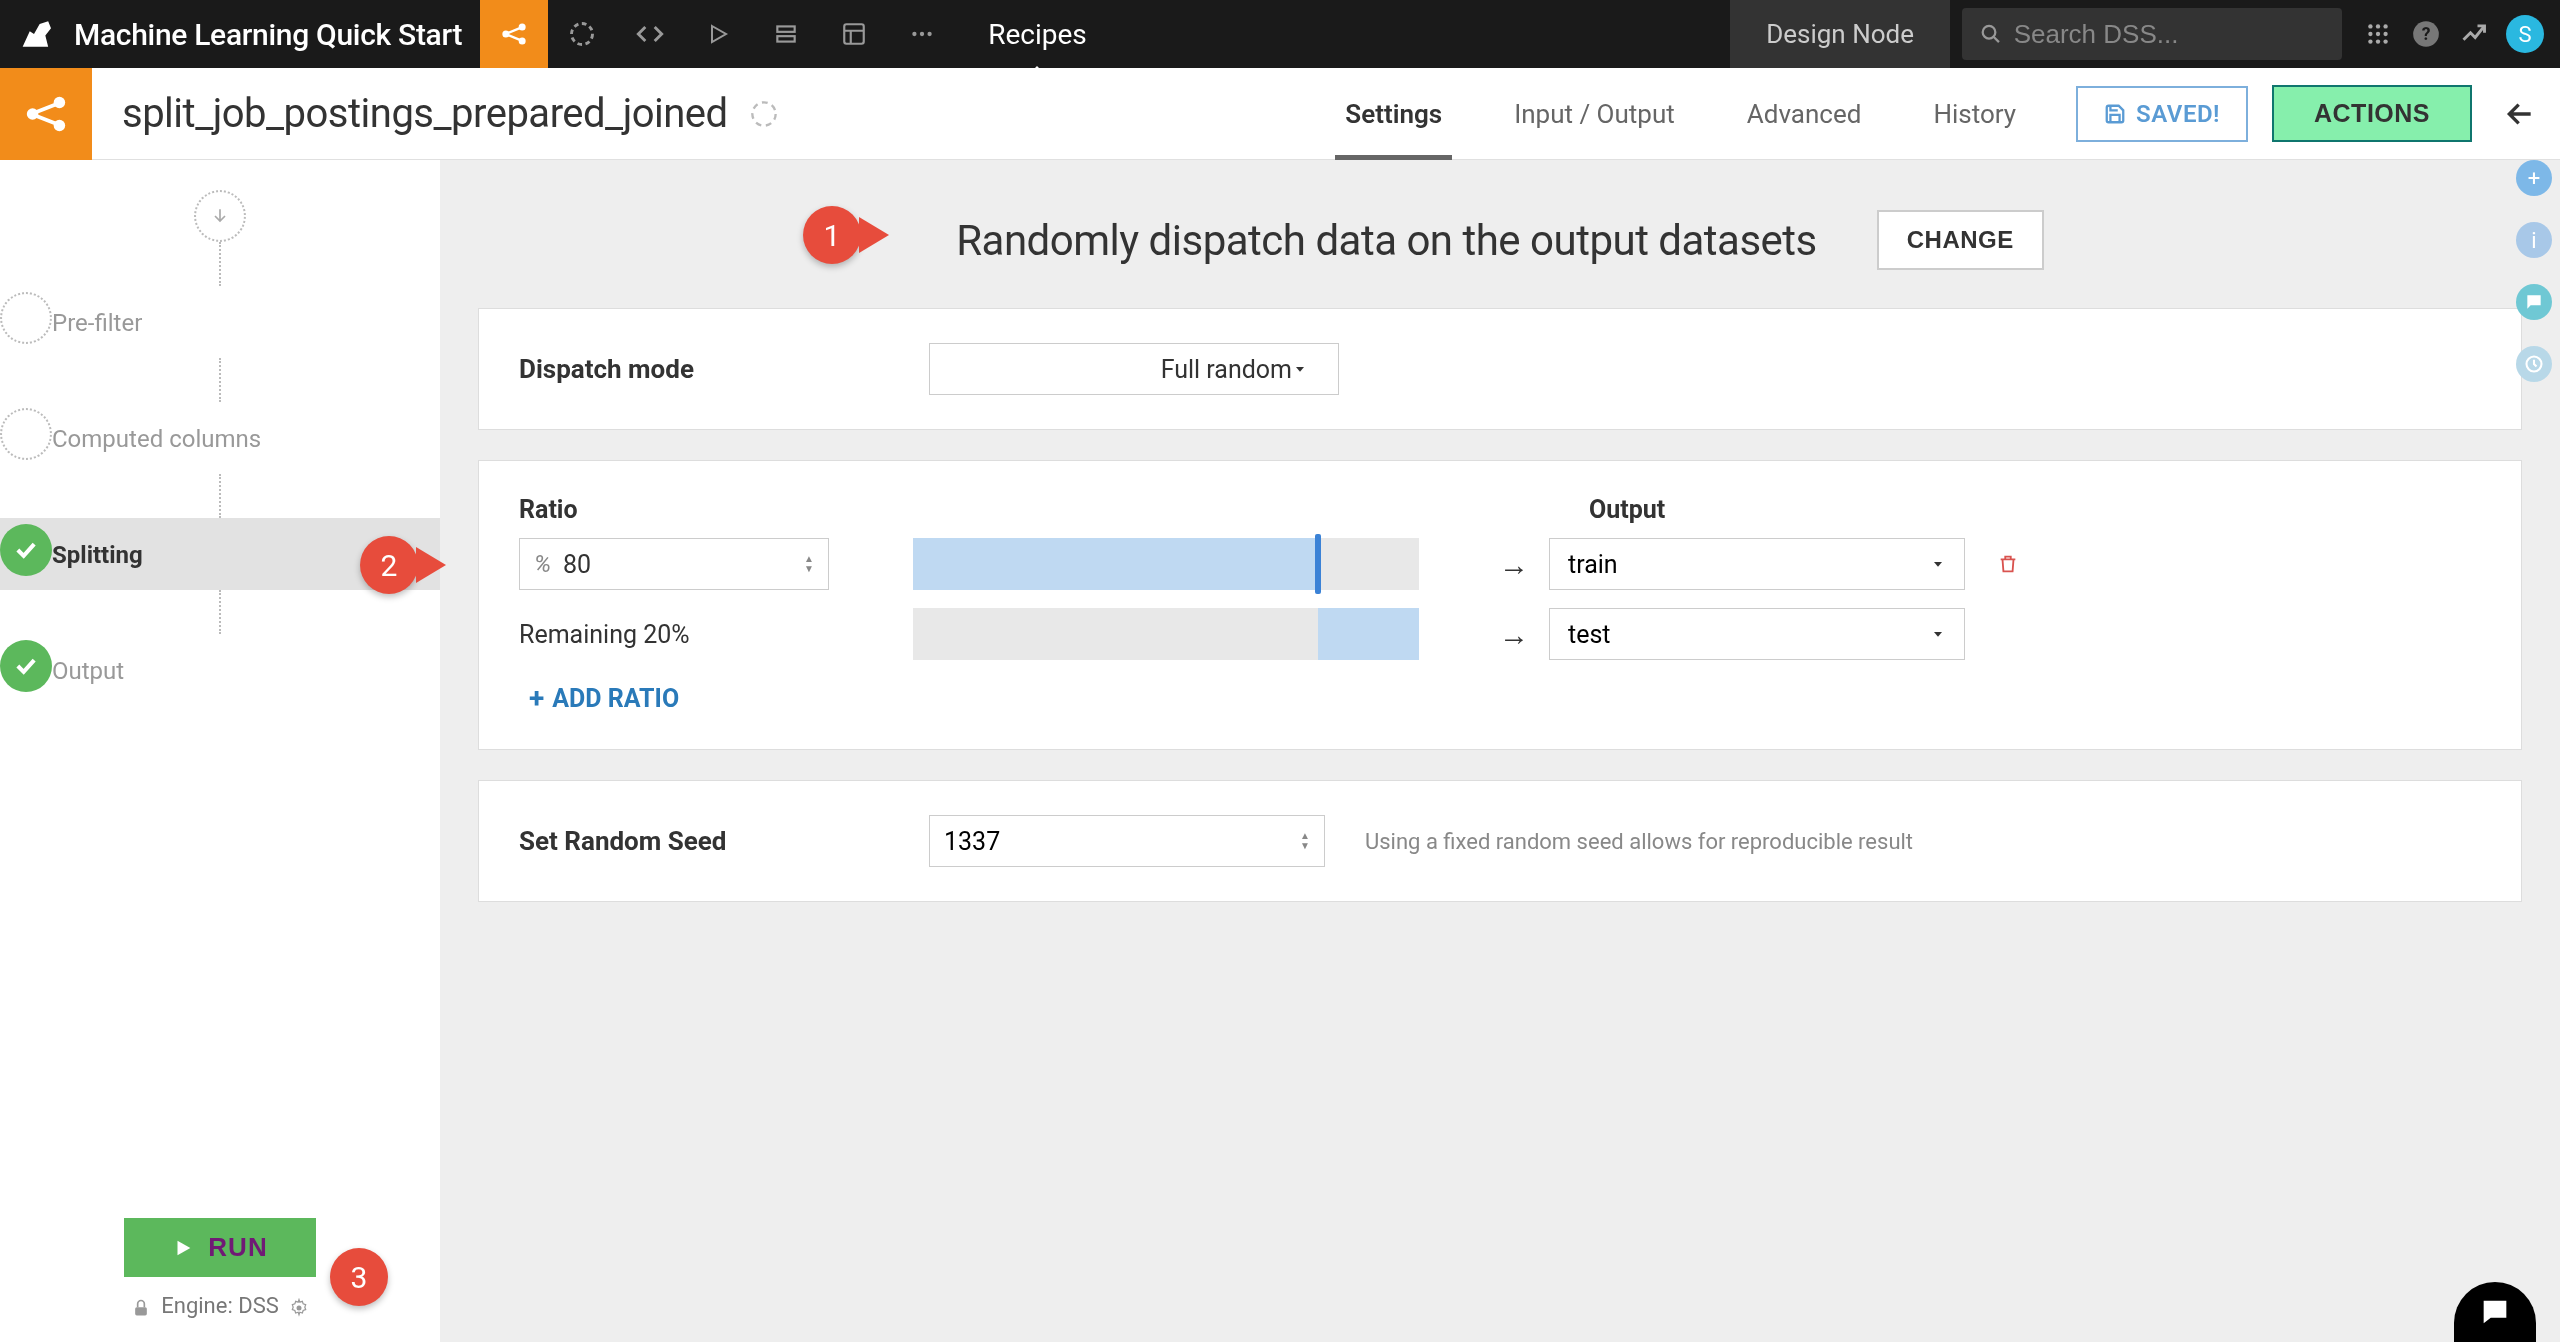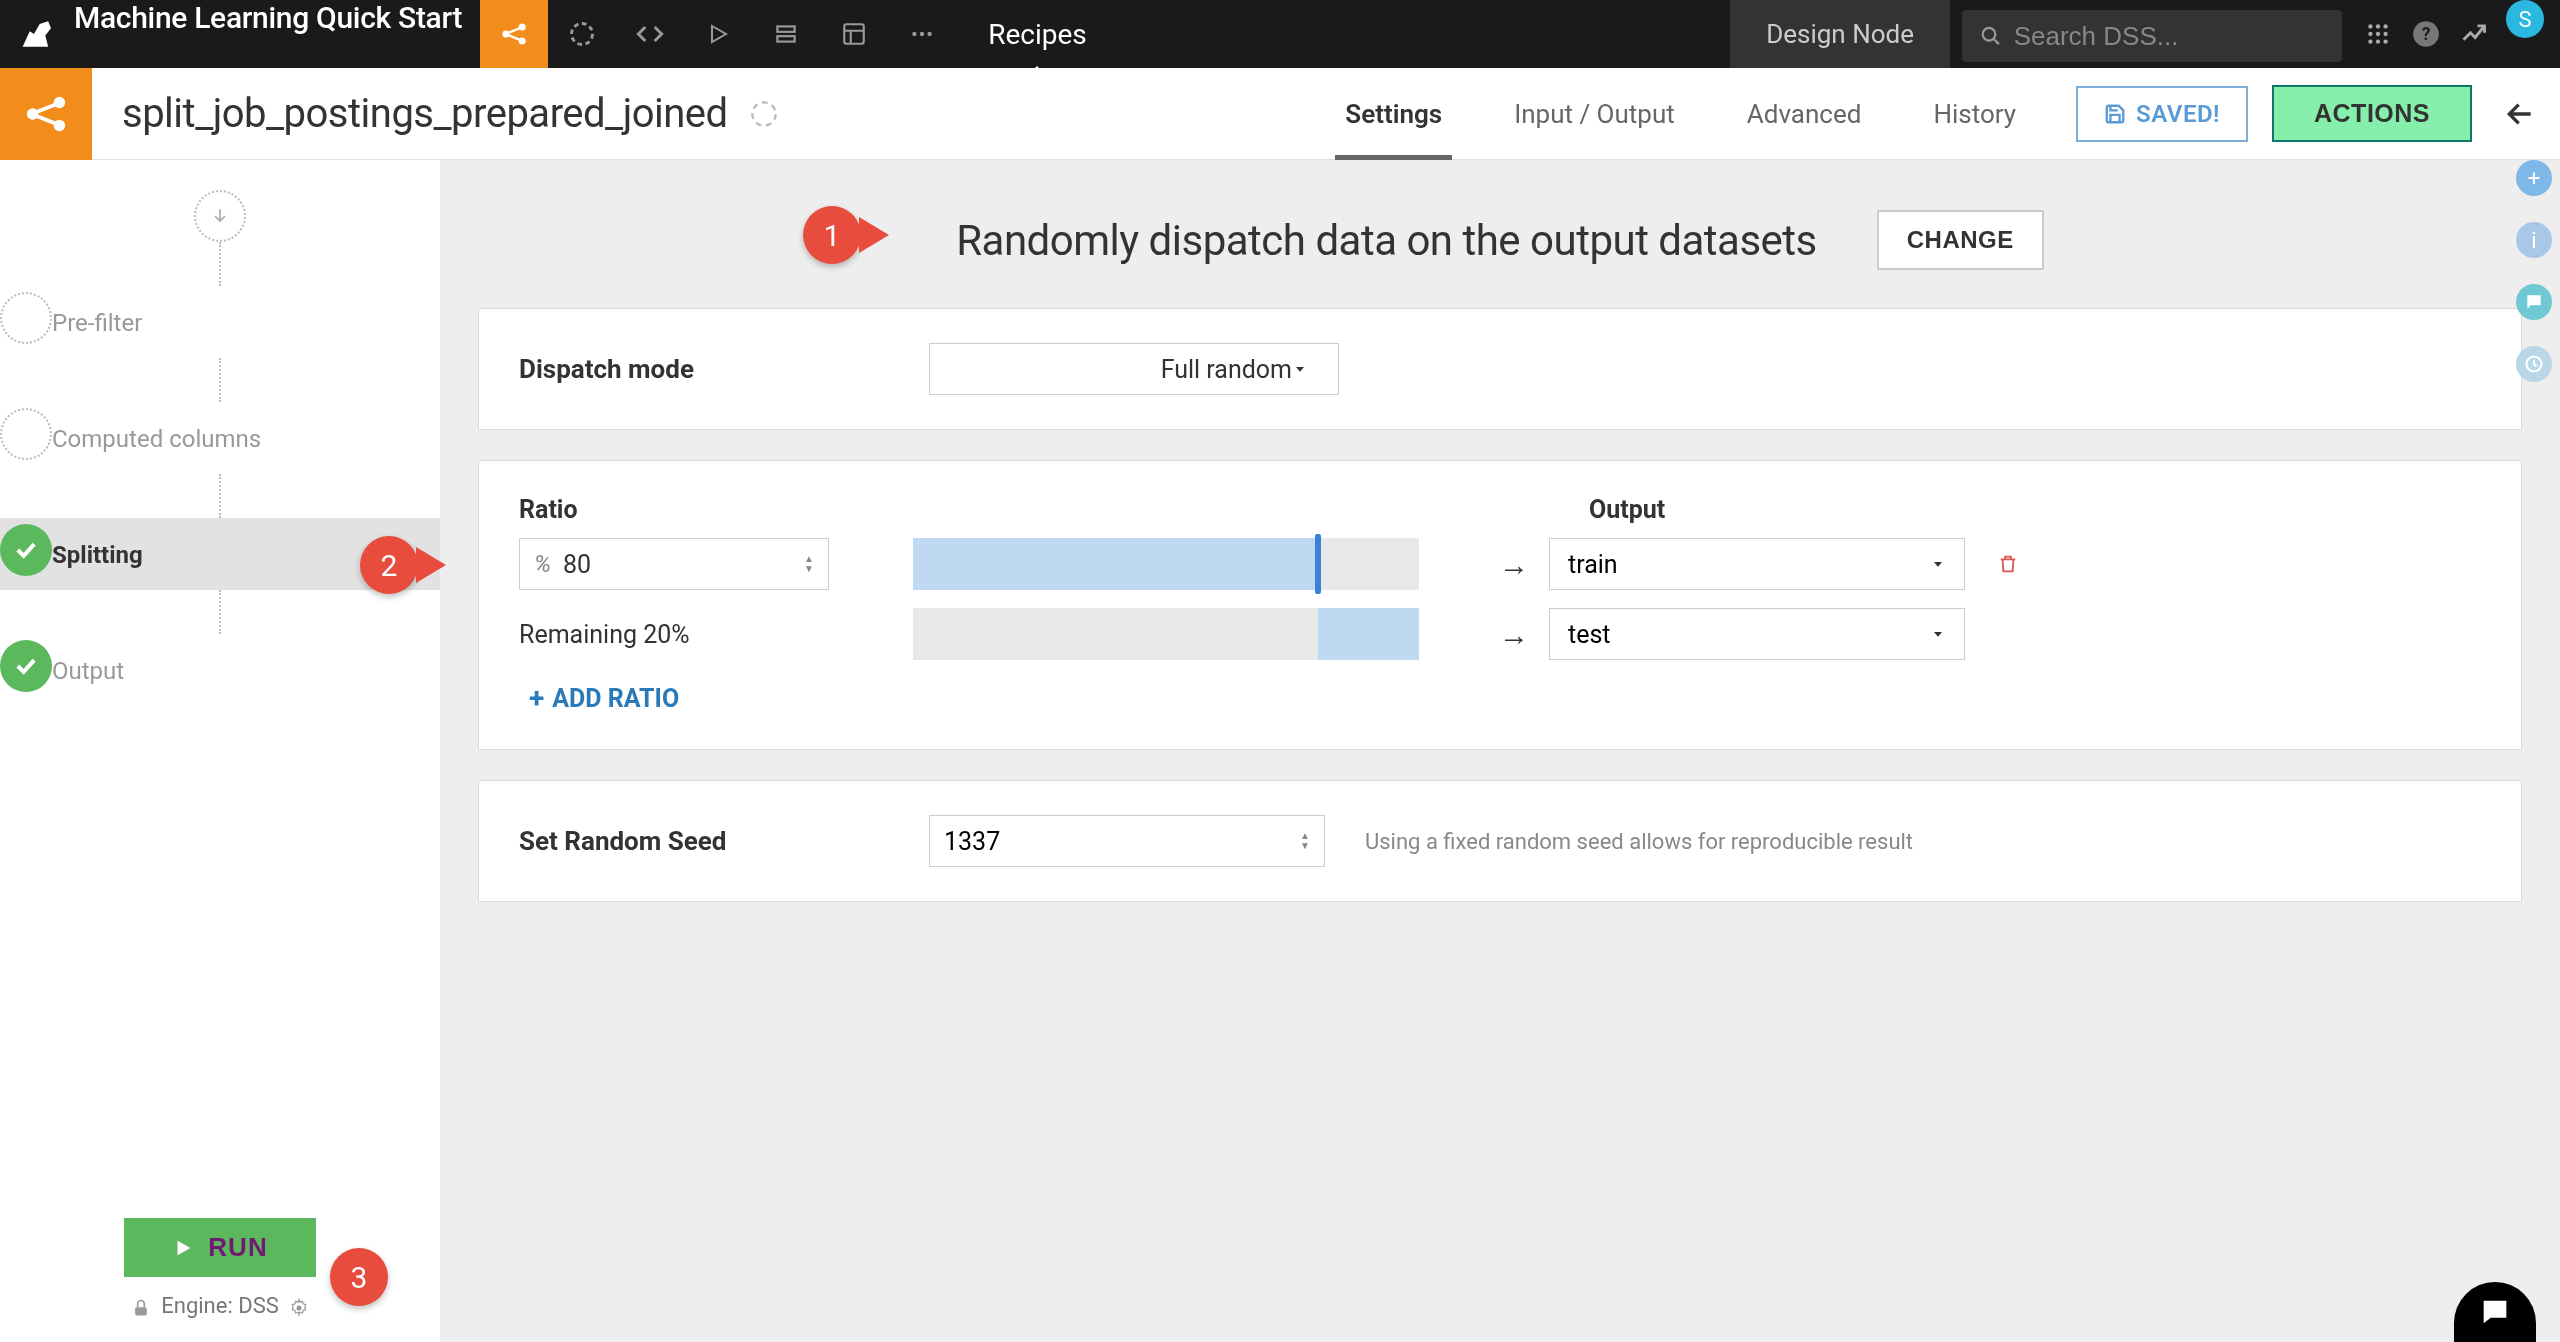--- a/index.html
+++ b/index.html
@@ -1,19 +1,19 @@
 <!DOCTYPE html>
 <html><head>
 <meta charset="utf-8">
 <style>
 * { box-sizing: border-box; margin: 0; padding: 0; }
 body { font-family: -apple-system, BlinkMacSystemFont, "Segoe UI", Roboto, Helvetica, Arial, sans-serif; background: #f5f5f5; width: 2560px; height: 1342px; transform-origin: top left; }
 
 
-.top-nav { display: flex; align-items: flex-start; height: 68px; background: #1a1a1a; color: #fff; }
+.top-nav { display: flex; align-items: center; height: 68px; background: #1a1a1a; color: #fff; }
 .bird-logo { width: 68px; height: 68px; display: flex; align-items: center; justify-content: center; }
 .project-title { font-size: 30px; font-weight: 500; padding: 0 18px 0 6px; letter-spacing: -0.3px; }
 .sq-btn { width: 68px; height: 68px; display: flex; align-items: center; justify-content: center; color: #999; }
 .sq-btn.orange { background: #f28c1a; color: #fff; }
 .nav-recipes { font-size: 28px; font-weight: 400; color: #fff; padding: 0 32px; position: relative; height: 68px; display: flex; align-items: center; }
 .nav-recipes::after { content: ""; position: absolute; bottom: -8px; left: 50%; transform: translateX(-50%); width: 0; height: 0; border-left: 10px solid transparent; border-right: 10px solid transparent; border-bottom: 10px solid #fff; }
 .spacer { flex: 1; }
 .design-node { background: #333; height: 68px; display: flex; align-items: center; padding: 4px 36px; font-size: 26px; color: #ccc; }
 .search-box { background: #333; height: 52px; margin: 10px 12px; border-radius: 4px; display: flex; align-items: center; padding: 0 18px; width: 380px; }
 .search-box input { background: transparent; border: none; color: #999; font-size: 26px; margin-left: 12px; width: 100%; outline: none; }

